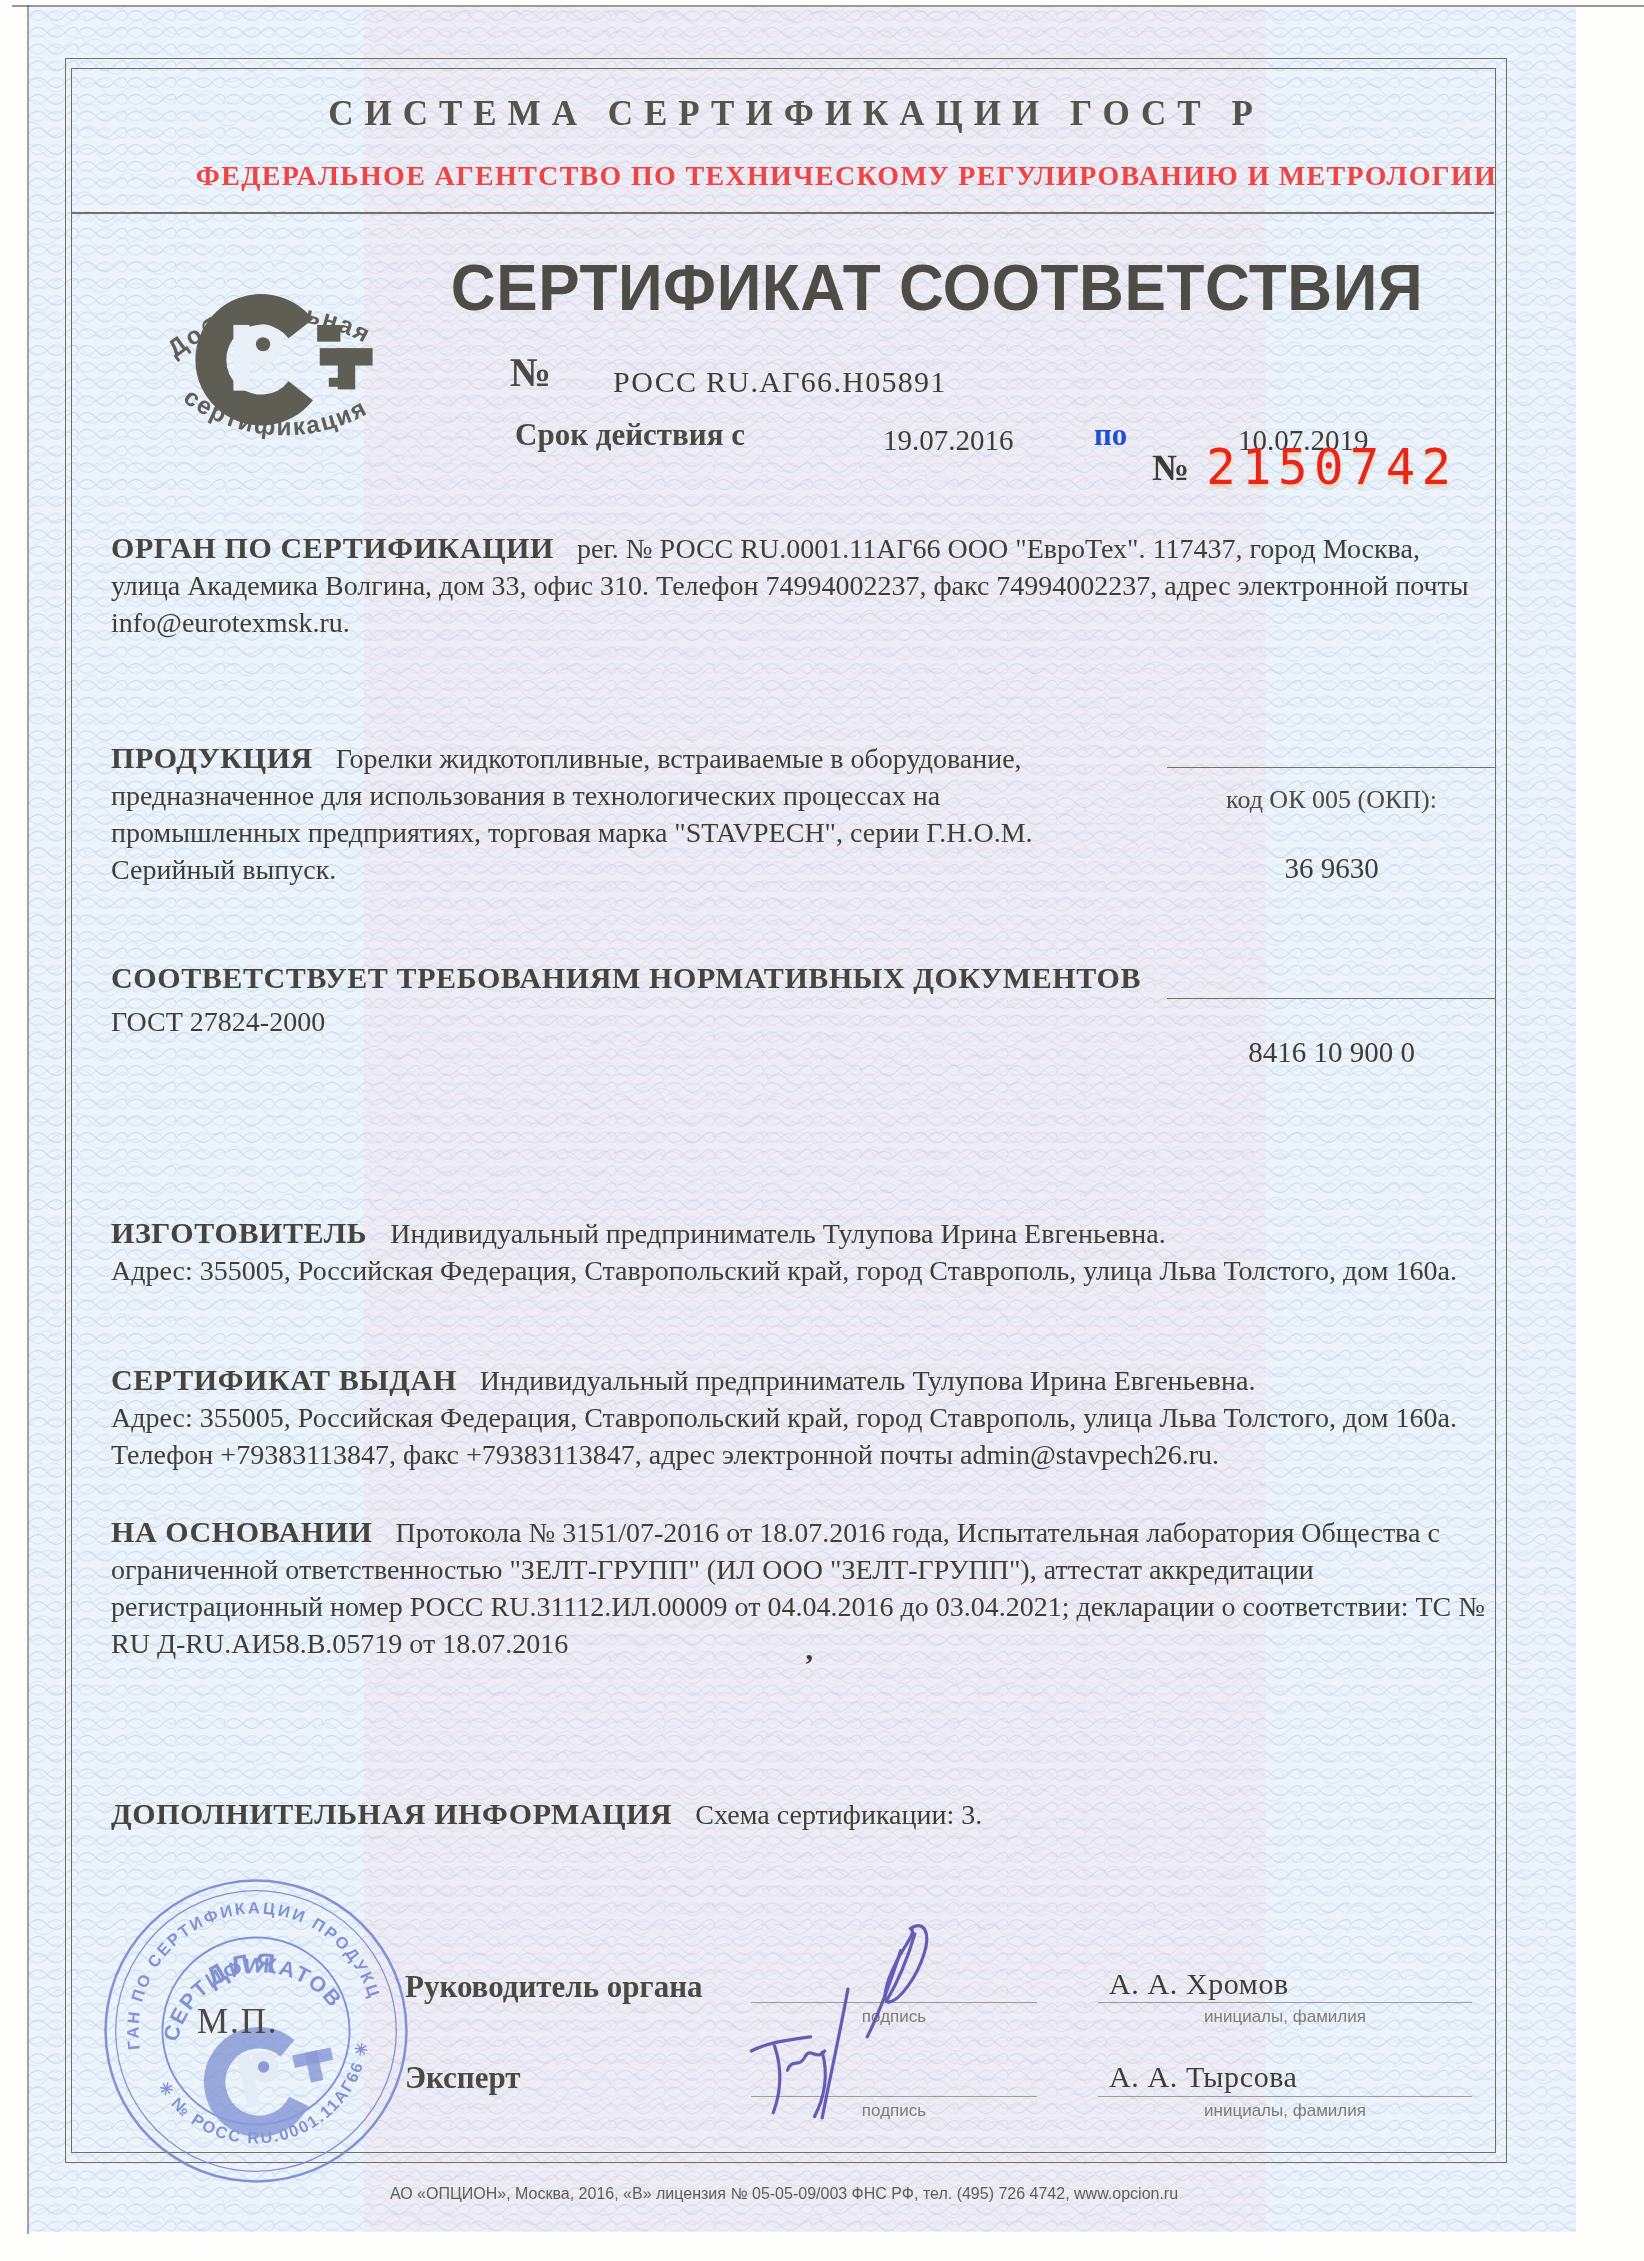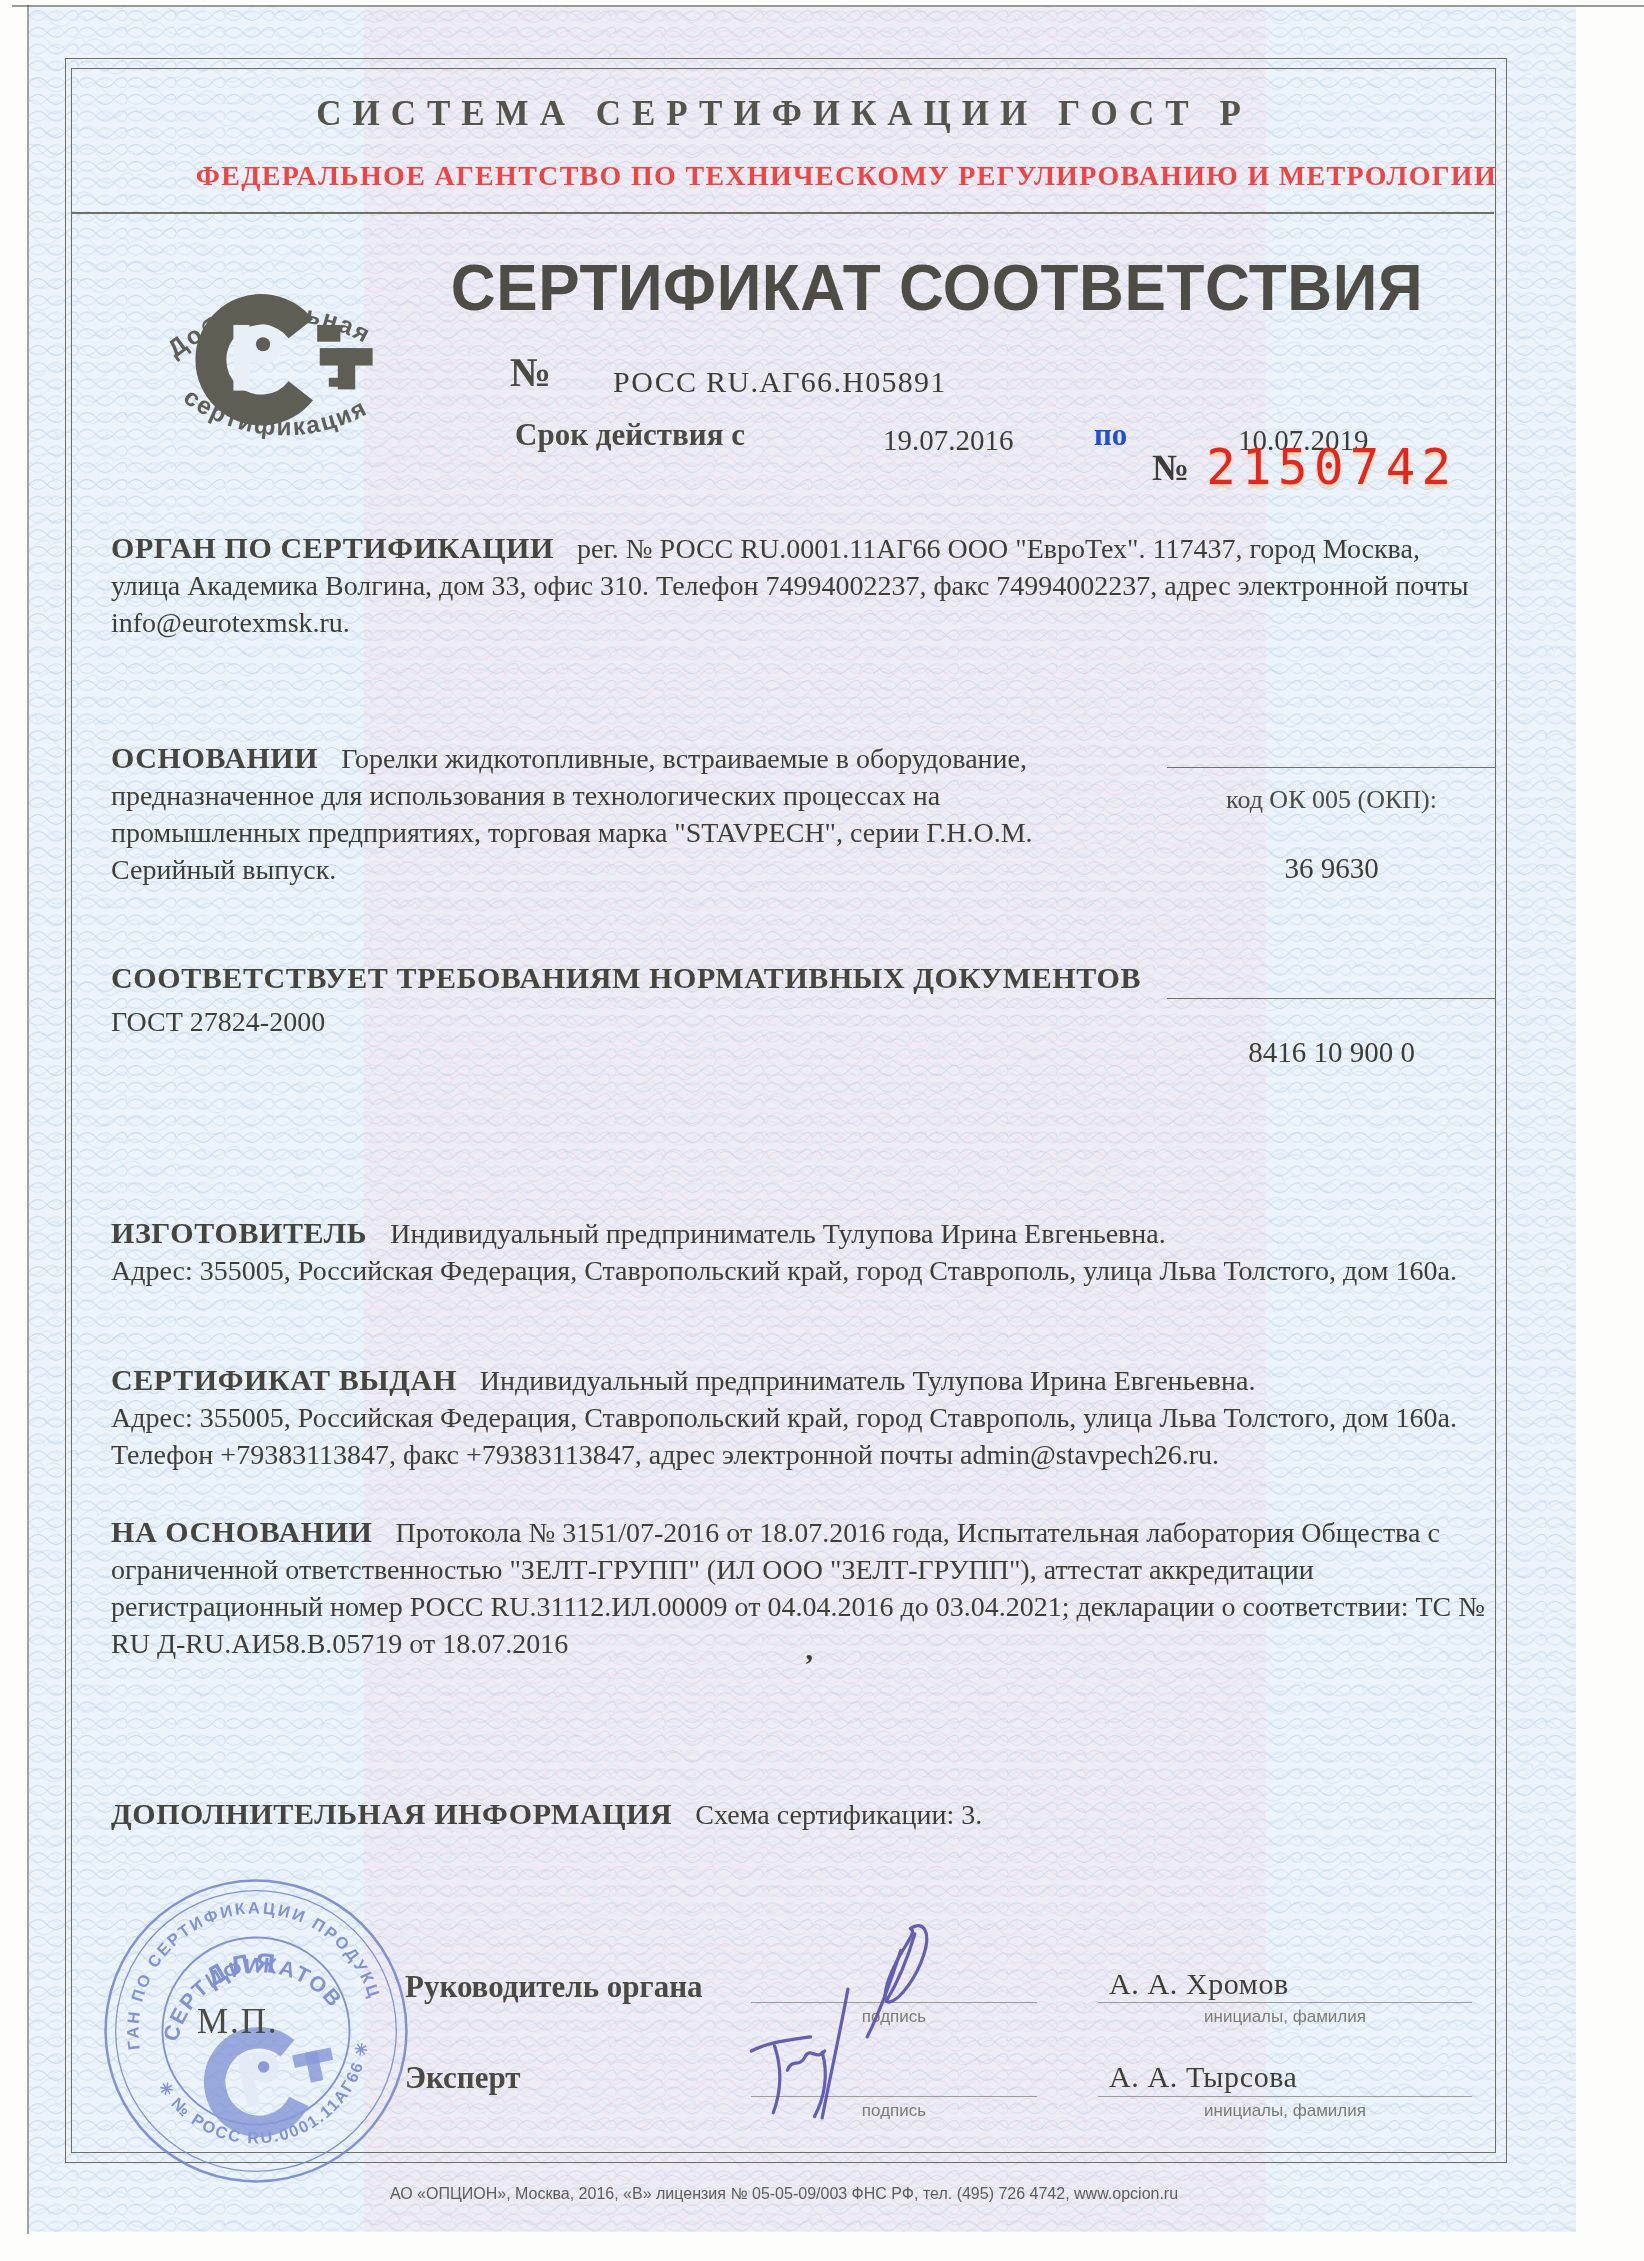--- a/index.html
+++ b/index.html
@@ -10,21 +10,21 @@
 
   
   .scan-top{left:11.6px;top:5.2px;width:1632px;height:1.9px;background:#474742;opacity:.55;}
   .scan-left{left:27px;top:5.2px;width:1.9px;height:2229px;background:#474742;opacity:.5;}
 
   
   .outer-frame{left:65px;top:58px;width:1442px;height:2105px;border:1.3px solid #6e6e62;box-sizing:border-box;}
   .inner-frame{left:71px;top:68px;width:1425px;height:2085px;border:1.9px solid #6e6e62;box-sizing:border-box;}
 
   .sys-title{left:71px;top:94px;width:1426px;text-align:center;
-     font:700 35px "Liberation Serif", serif;letter-spacing:11px;color:#54544b;}
+     font:700 35px "Liberation Serif", serif;letter-spacing:11px;color:#54544b;padding-left:12px;}
   .agency{left:71px;top:160px;width:1426px;text-align:right;
      font:700 28px "Liberation Serif", serif;letter-spacing:1.3px;color:#ef4444;}
   .header-rule{left:72px;top:212px;width:1422px;height:1.9px;background:#70706４;background:#707064;}
 
   .doc-title{left:412px;top:251px;width:1050px;text-align:center;
      font:800 64px "Liberation Sans", sans-serif;letter-spacing:0.6px;color:#4d4d45;
      transform:scaleX(.97);transform-origin:center;}
 
   .num-label{left:510px;top:348px;font:700 41px "Liberation Serif", serif;color:#4a4a42;}
   .num-value{left:613px;top:365px;font:400 30px "Liberation Serif", serif;letter-spacing:1.3px;color:#3d3d36;}
@@ -139,21 +139,21 @@
 
   <div class="abs blank-num">
     <span class="bn-label">№</span><span class="bn-digits">2150742</span>
   </div>
 
   <div class="abs sec" style="top:530px;">
     <span class="sec-label">ОРГАН ПО СЕРТИФИКАЦИИ</span><span>рег. № РОСС RU.0001.11АГ66 ООО "ЕвроТех". 117437, город Москва, улица Академика Волгина, дом 33, офис 310. Телефон 74994002237, факс 74994002237, адрес электронной почты info@eurotexmsk.ru.</span>
   </div>
 
   <div class="abs sec" style="top:740px;width:1018px;">
-    <span class="sec-label">ОСНОВАНИИ</span><span>Горелки жидкотопливные, встраиваемые в оборудование, предназначенное для использования в технологических процессах на промышленных предприятиях, торговая марка "STAVPECH", серии Г.Н.О.М. Серийный выпуск.</span>
+    <span class="sec-label">ПРОДУКЦИЯ</span><span>Горелки жидкотопливные, встраиваемые в оборудование, предназначенное для использования в технологических процессах на промышленных предприятиях, торговая марка "STAVPECH", серии Г.Н.О.М. Серийный выпуск.</span>
   </div>
   <div class="abs code-box" style="top:767px;">
     <div class="code-label">код ОК 005 (ОКП):</div>
     <div class="code-value">36 9630</div>
   </div>
 
   <div class="abs sec" style="top:961px;">
     <span class="sec-label block">СООТВЕТСТВУЕТ ТРЕБОВАНИЯМ НОРМАТИВНЫХ ДОКУМЕНТОВ</span><span>ГОСТ 27824-2000</span>
   </div>
   <div class="abs code-box" style="top:998px;">

